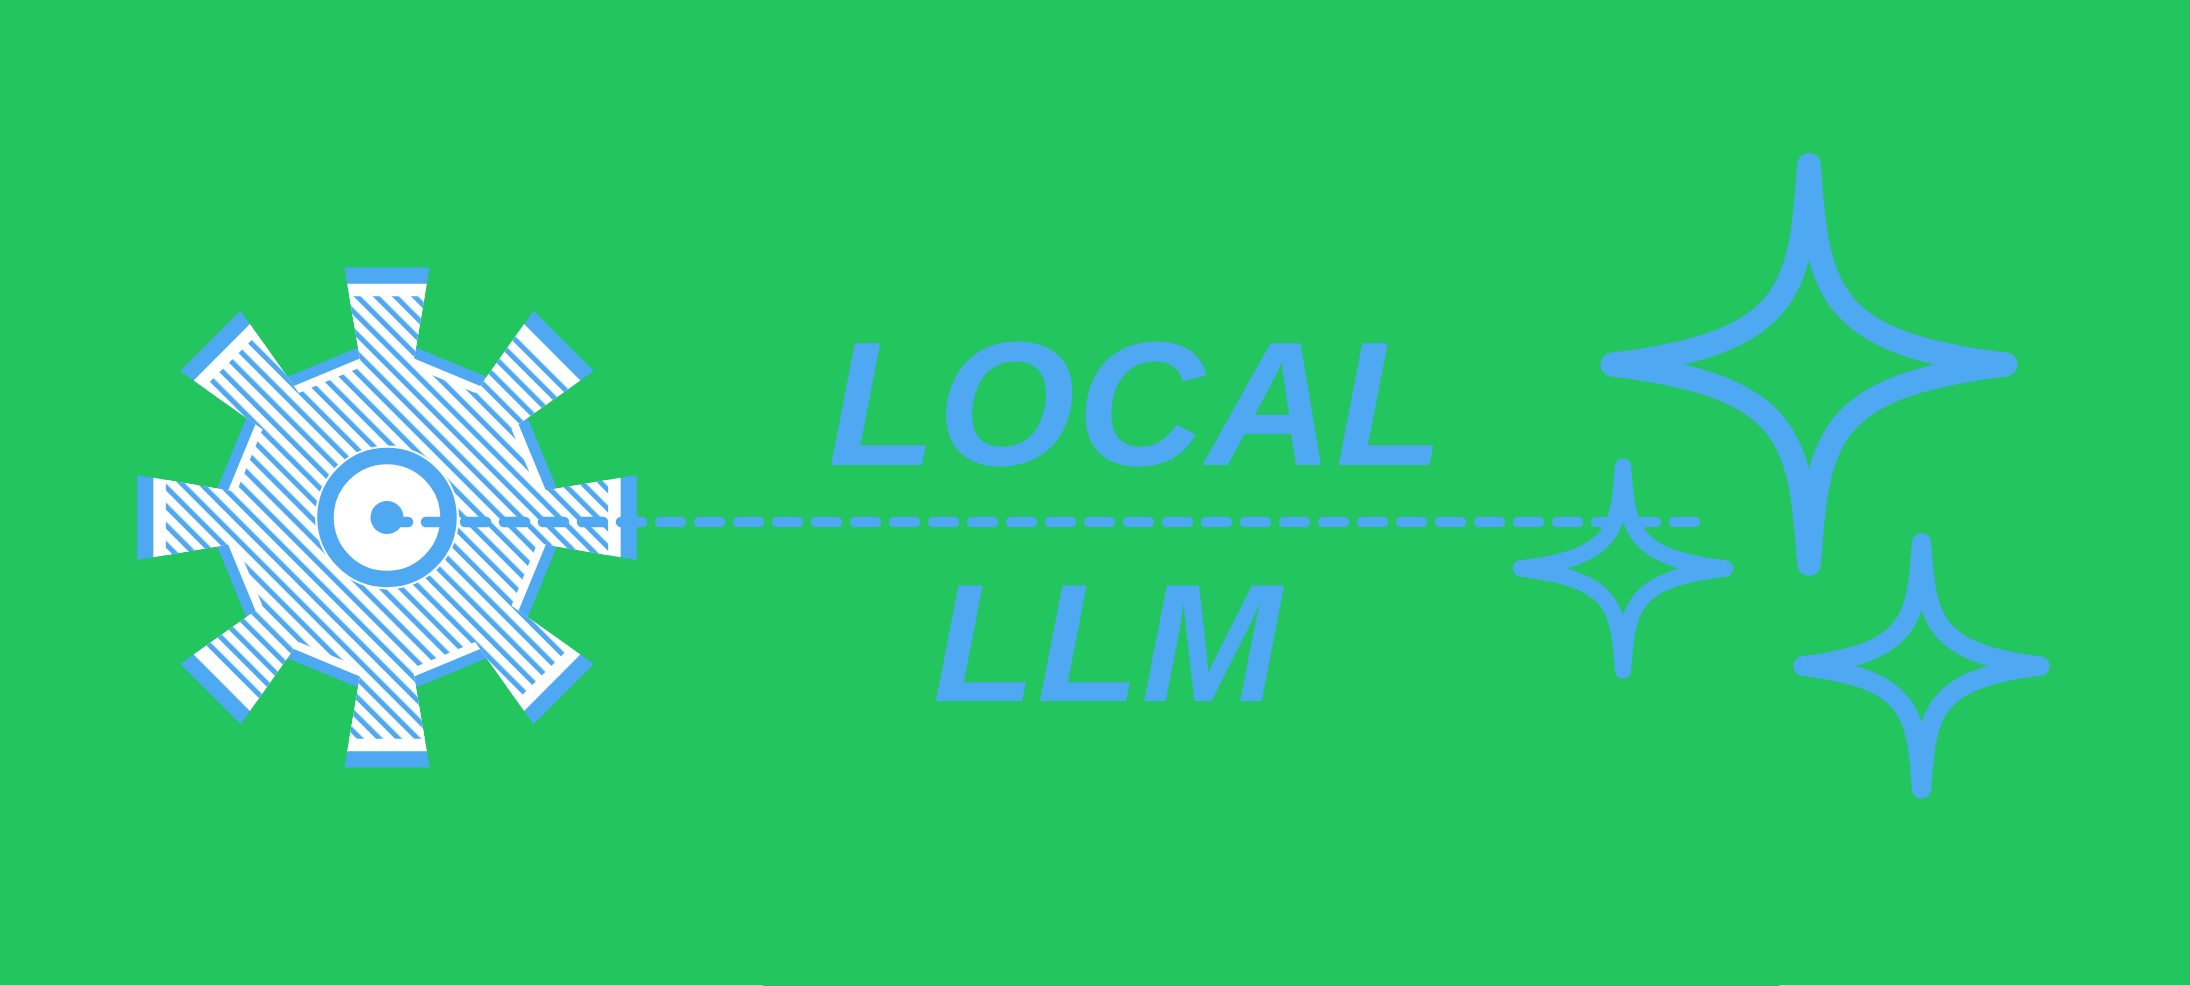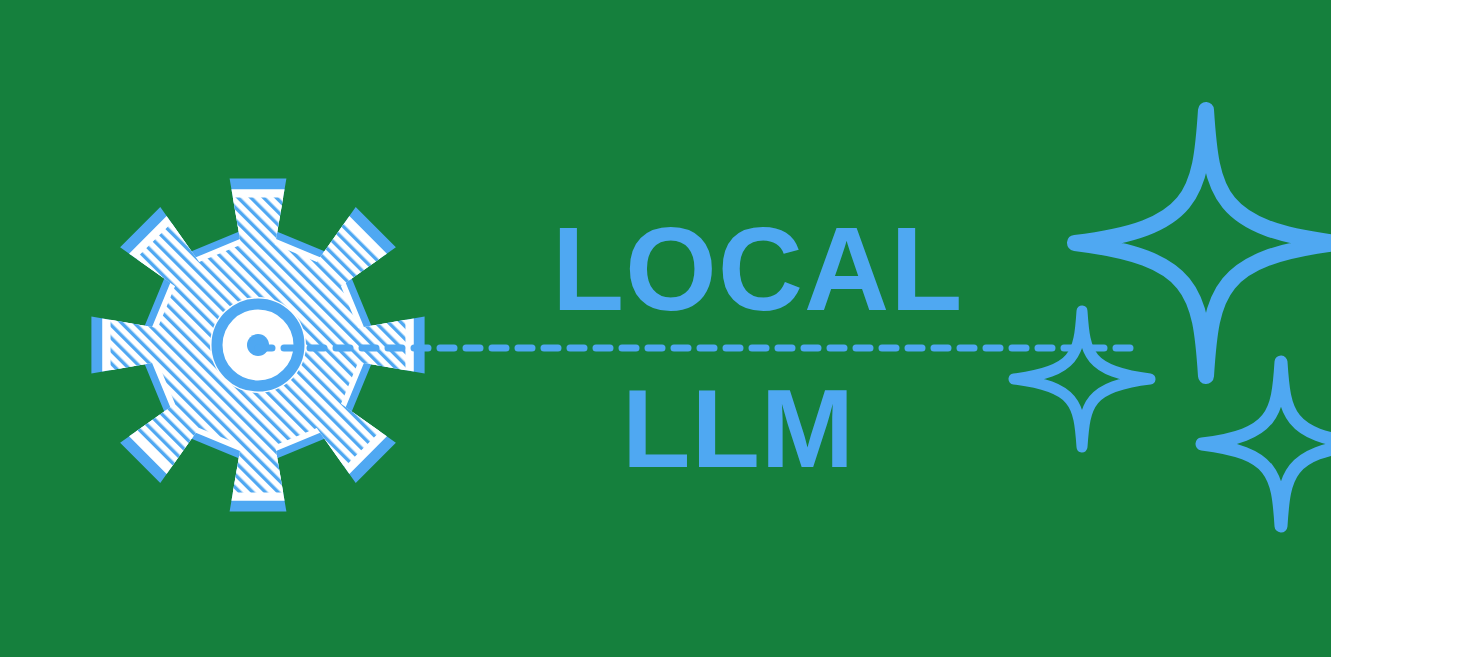--- a/index.html
+++ b/index.html
@@ -22,21 +22,21 @@
     position: absolute;
     inset: 0;
     width: 1460px;
     height: 657px;
     display: block;
   }
 </style>
 </head>
 <body>
 
-<div id="stage" style="width: 1331px; height: 657px; background: #15803d;">
+<div id="stage" style="width: 1460px; height: 657px; background: #22c55e; font-style: italic;">
 
   <svg id="artboard" viewBox="0 0 1460 657" xmlns="http://www.w3.org/2000/svg">
 
     <defs>
 
       <pattern id="hatch" width="9" height="9" patternUnits="userSpaceOnUse" patternTransform="rotate(-45)">
         <rect width="9" height="9" fill="#FFFFFF"></rect>
         <rect width="3.4" height="9" fill="#4FA8F2"></rect>
       </pattern>
 

